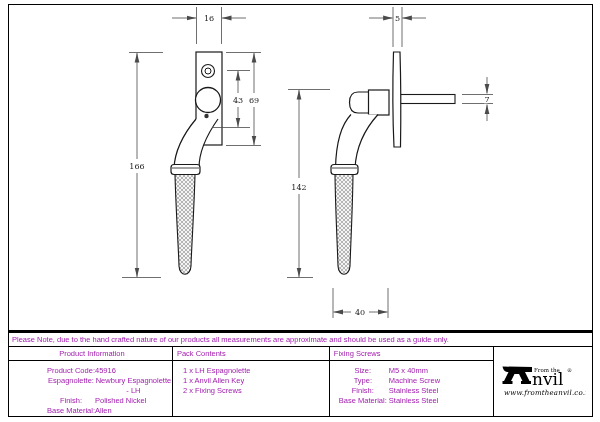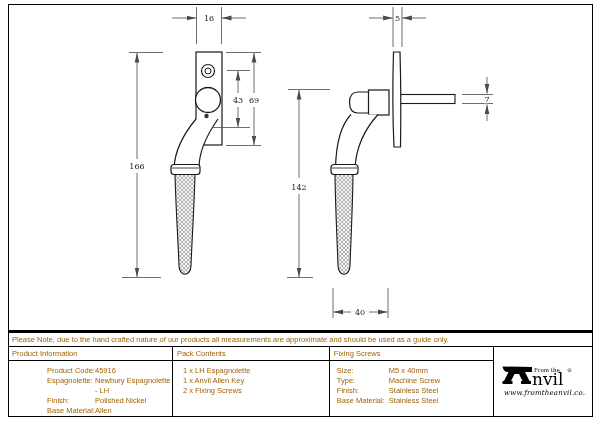--- a/index.html
+++ b/index.html
@@ -1,38 +1,38 @@
 <!DOCTYPE html>
 <html><head>
 <meta charset="utf-8">
 <style>
   html,body{margin:0;padding:0;background:#fff;}
   .page{position:relative;width:600px;height:422px;background:#fff;overflow:hidden;
-        font-family:"Liberation Sans",sans-serif;color:#a16207;}
+        font-family:"Liberation Sans",sans-serif;color:#a21caf;}
   .doc-border{position:absolute;left:8px;top:4px;width:585px;height:413px;
         border:1px solid #000;box-sizing:border-box;pointer-events:none;}
   svg.technical-drawing{position:absolute;left:0;top:0;}
   .dim-text{font-family:"DejaVu Serif",serif;font-size:8px;fill:#222;
         stroke:#fff;stroke-width:2.5px;paint-order:stroke;}
   .note-bar{position:absolute;left:8px;top:330px;width:585px;height:17px;box-sizing:border-box;
         border-top:3px solid #000000;border-bottom:1px solid #000;display:flex;align-items:center;
         padding-left:4px;font-size:7.5px;}
   .spec-table{position:absolute;left:8px;top:347px;width:585px;height:70px;box-sizing:border-box;
         display:flex;font-size:7.5px;}
   .spec-table .col{box-sizing:border-box;border-right:1px solid #000;}
-  .spec-table .col.c1{width:166px;}
+  .spec-table .col.c1{width:166px;text-align:center;}
   .spec-table .col.c2{width:158px;}
   .spec-table .col.c3{width:165px;}
   .spec-table .col.c4{width:100px;border-right:none;display:flex;align-items:center;justify-content:center;}
   .spec-table .hdr{height:14px;line-height:14px;padding-left:4px;border-bottom:1px solid #000;box-sizing:border-box;}
   .spec-table .cbody{padding:5px 0 0 4px;}
   .c3 .cbody{padding-left:7px;}
   .kv{display:flex;line-height:10px;}
   .c1 .kv .k{width:48px;flex:none;padding-left:35px;}
-  .c3 .kv .k{width:52px;flex:none;}
+  .c3 .kv .k{width:52px;flex:none;text-align:center;}
   .pack-item{line-height:10px;padding-left:6px;}
   .logo{position:relative;width:86px;height:42px;}
   .logo svg{display:block;}
   .logo-from{font-family:"DejaVu Serif",serif;font-size:5.5px;fill:#000;}
   .logo-name{font-family:"DejaVu Serif",serif;font-size:17px;fill:#000;}
   .logo-reg{font-family:"DejaVu Serif",serif;font-size:5px;fill:#000;}
   .logo-url{font-family:"DejaVu Serif",serif;font-style:italic;font-size:7px;fill:#000;letter-spacing:0.2px;}
 </style>
 </head>
 <body>

